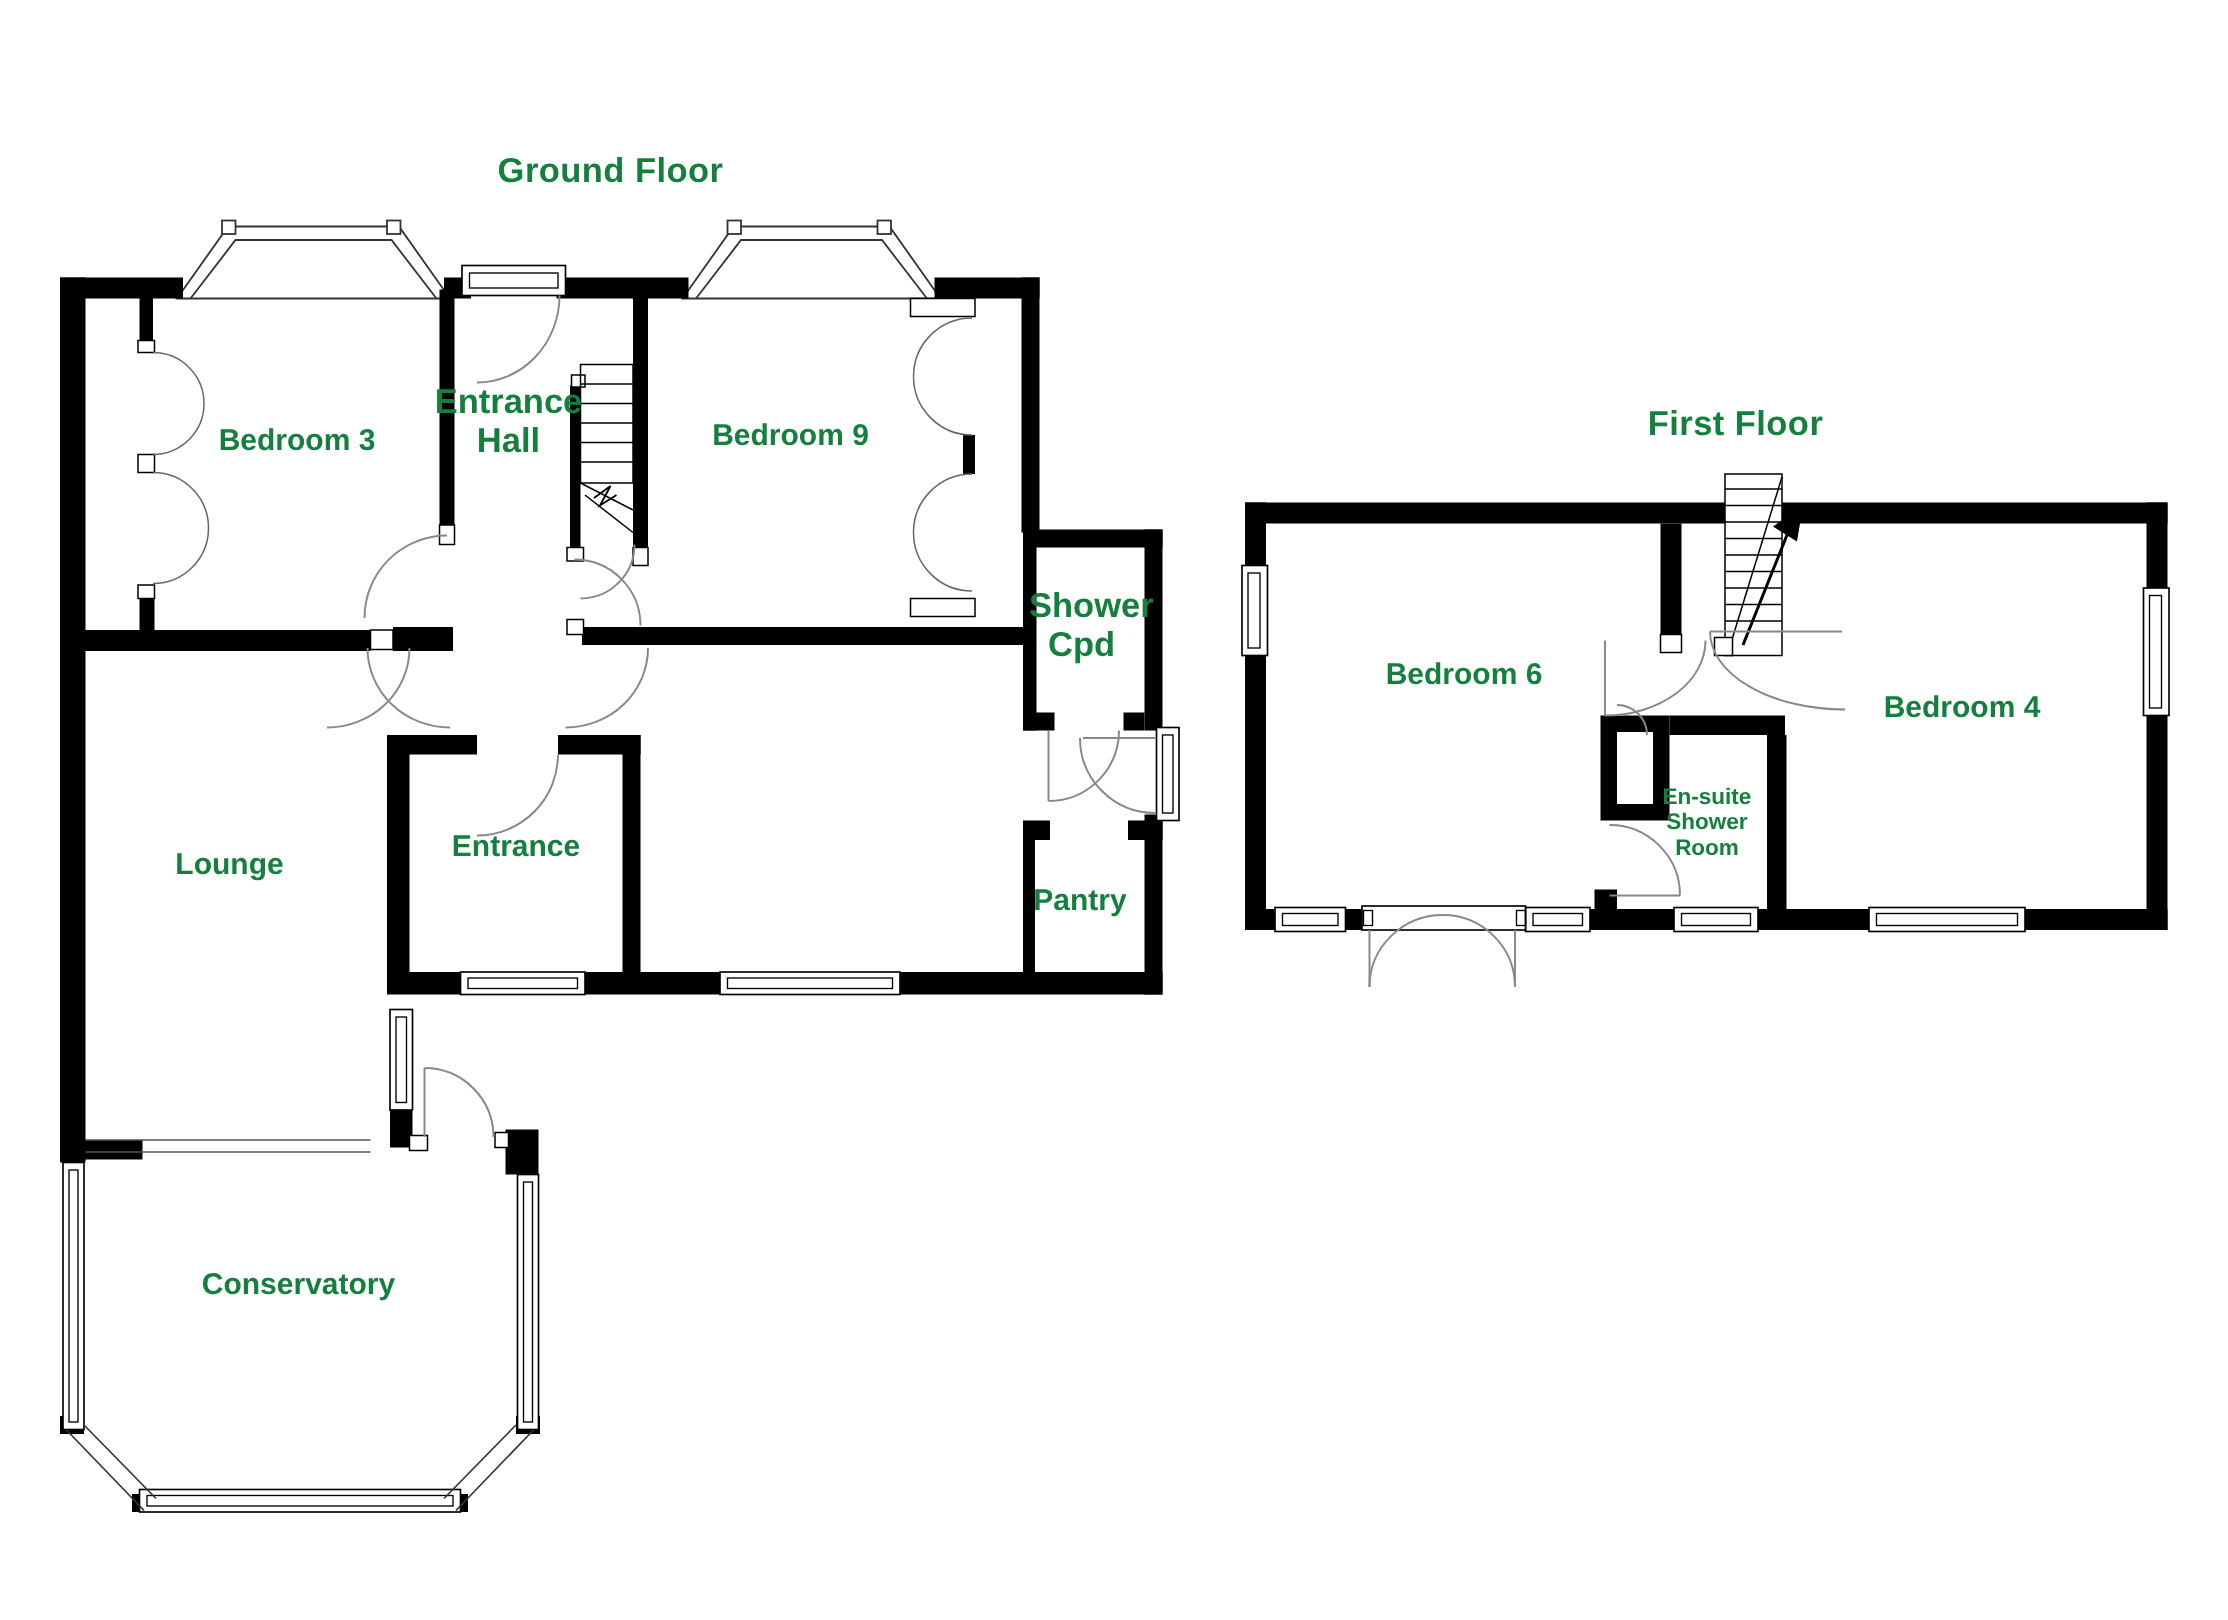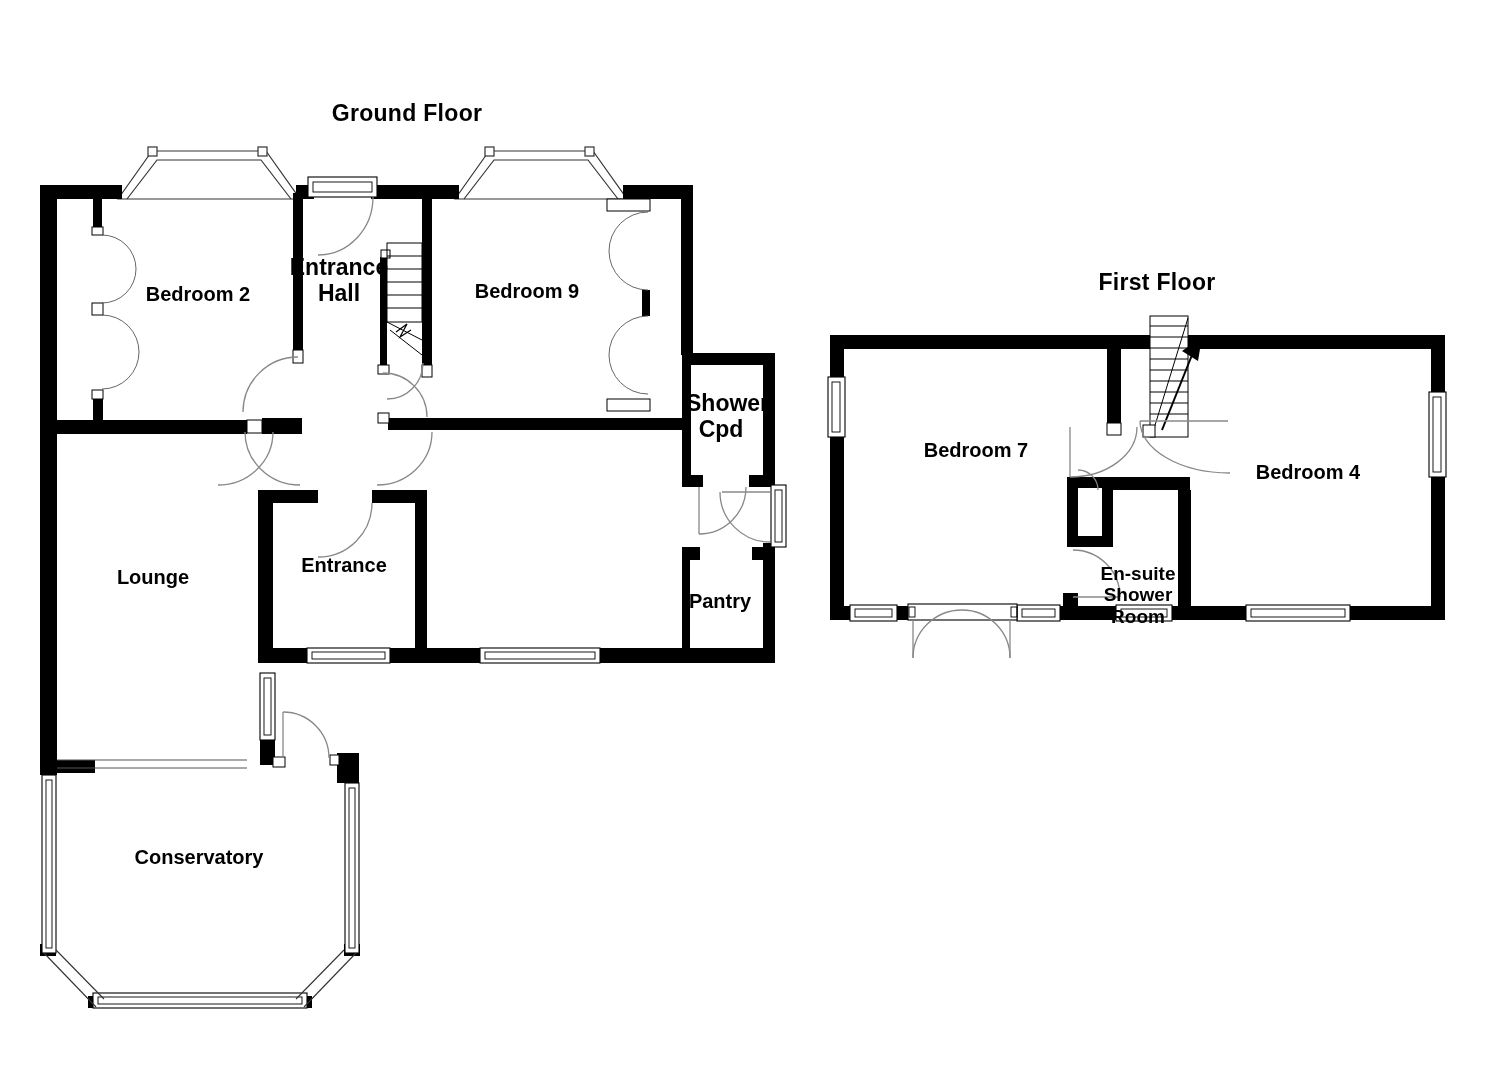--- a/index.html
+++ b/index.html
@@ -9,29 +9,29 @@
     background:#ffffff;
     font-family:"Liberation Sans",sans-serif;
     overflow:hidden;
   }
   #plan-svg{position:absolute;left:0;top:0;}
   .plan-label{
     position:absolute;
     transform:translate(-50%,-50%);
     font-family:"Liberation Sans",sans-serif;
     font-weight:bold;
-    color:#000000;
+    color:#15803d;
     text-align:center;
     line-height:1.12;
   }
   .lbl-title{font-size:23px;white-space:nowrap;letter-spacing:.3px;}
   .lbl-room{font-size:20px;white-space:nowrap;}
   .lbl-room-wrap{font-size:20px;}
   .lbl-small{font-size:23px;}
-  .lbl-tiny{font-size:19px;margin-top:46px;}
+  .lbl-tiny{font-size:15px;}
 </style>
 </head>
 <body>
 
 <div id="stage">
 
   <svg id="plan-svg" width="1485" height="1080" viewBox="0 0 1485 1080" xmlns="http://www.w3.org/2000/svg">
 
     <g>
 
@@ -250,38 +250,38 @@
         <path d="M1120,597 A47,47 0 0 0 1073,550"></path>
         <path d="M1078,470 A20,20 0 0 1 1098,490"></path>
       </g>
 
       <rect x="1107" y="423" width="14" height="12" fill="#fff" stroke="#000" stroke-width="1"></rect>
     </g>
   </svg>
 
   <div class="plan-label lbl-title" style="left:407px;top:114px;">Ground Floor</div>
 
-  <div class="plan-label lbl-room" style="left:198px;top:294px;">Bedroom 2</div>
+  <div class="plan-label lbl-room" style="left:198px;top:294px;">Bedroom 3</div>
 
   <div class="plan-label lbl-small" style="left:339px;top:281px;width:100px;">Entrance Hall</div>
 
   <div class="plan-label lbl-room" style="left:527px;top:291px;">Bedroom 9</div>
 
   <div class="plan-label lbl-small" style="left:721px;top:417px;width:70px;">Shower Cpd</div>
 
 
   <div class="plan-label lbl-room" style="left:344px;top:565px;">Entrance</div>
 
   <div class="plan-label lbl-room" style="left:153px;top:577px;">Lounge</div>
 
   <div class="plan-label lbl-room" style="left:720px;top:601px;">Pantry</div>
 
   <div class="plan-label lbl-room" style="left:199px;top:857px;">Conservatory</div>
 
   <div class="plan-label lbl-title" style="left:1135px;top:283px;margin-left:22px;">First Floor</div>
 
-  <div class="plan-label lbl-room" style="left:976px;top:450px;">Bedroom 7</div>
+  <div class="plan-label lbl-room" style="left:976px;top:450px;">Bedroom 6</div>
 
   <div class="plan-label lbl-room" style="left:1308px;top:472px;">Bedroom 4</div>
 
   <div class="plan-label lbl-tiny" style="left:1138px;top:549px;width:95px;">En-suite Shower Room</div>
 
 </div>
 
 </body></html>

